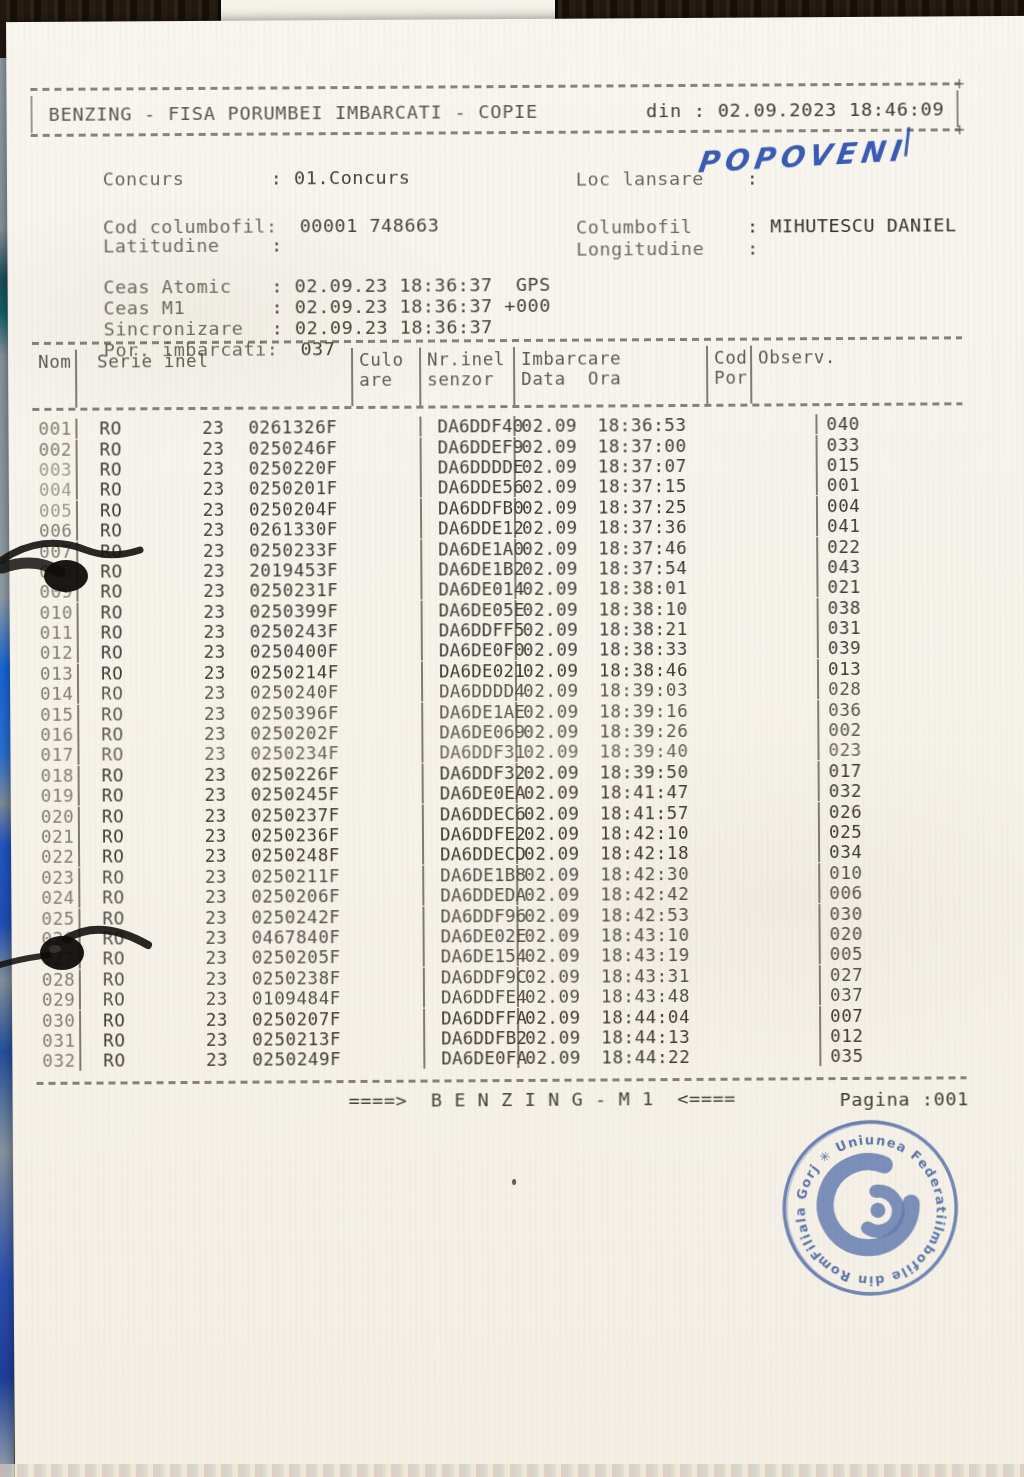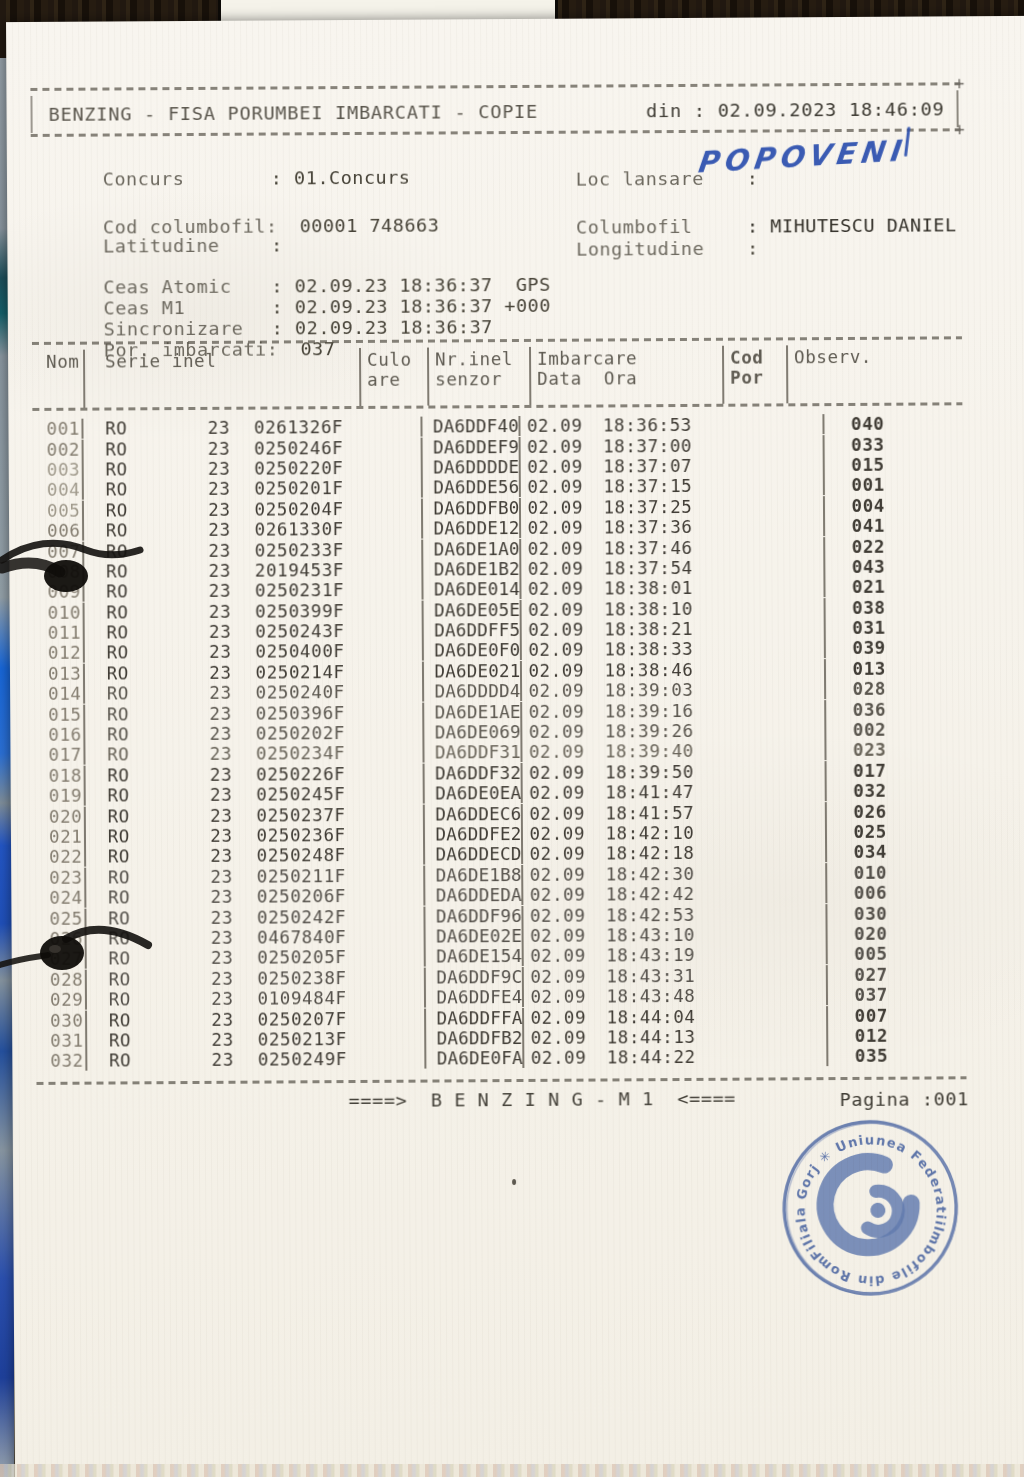--- a/index.html
+++ b/index.html
@@ -54,34 +54,34 @@
     opacity:.92; }
   .flourish { position:absolute; left:905px; top:132px; width:3px; height:30px;
     background:#2b4fae; border-radius:2px; transform:rotate(7deg); opacity:.9; }
 
   .thead { position:absolute; left:30px; top:350px; width:928px; height:58px;
     display:flex; color:#5f5b52; font-size:17.5px; letter-spacing:.6px; }
   .thead > div { padding:2px 0 0 6px; white-space:pre; }
   .tbody { position:absolute; left:30px; top:419px; width:928px; }
   .tr { display:flex; height:20.4px; align-items:center; color:#403c35;
         font-size:17.5px; letter-spacing:.6px; white-space:pre; }
-  .cw1 { width:43px;margin-left:8px; }  .cw2 { width:276px; } .cw3 { width:68px; }
-  .cw4 { width:102px; }  .cw5 { width:193px; } .cw6 { width:109px; }
-  .cw7 { width:64px;font-weight:bold; }  .cw8 { width:81px; }
+  .cw1 { width:43px; }  .cw2 { width:276px; } .cw3 { width:68px; }
+  .cw4 { width:94px; }  .cw5 { width:193px; } .cw6 { width:109px; }
+  .cw7 { width:44px; }  .cw8 { width:81px; }
   .bl { border-left:2px solid rgba(78,73,63,.7); }
   .c-nom { padding-left:6px; color:#847d70; }
   .c-serie { display:flex; }
   .c-serie .country { padding-left:22px; width:140px; }
   .c-serie .year { width:44px; }
   .c-serie .snum { margin-left:8px; }
   .c-serie .sex { margin-left:auto; margin-right:14px; }
-  .c-senzor { padding-left:10px; letter-spacing:.2px; }
+  .c-senzor { padding-left:16px; letter-spacing:.2px; }
   .c-imb { display:flex; }
   .c-imb .idate { padding-left:6px; width:82px; }
-  .c-cod { padding-left:27px;margin-left:20px; }
+  .c-cod { padding-left:9px; }
   .tr:nth-child(3) .c-nom,.tr:nth-child(4) .c-nom,.tr:nth-child(5) .c-nom { color:#a09a8c; }
   .tr:nth-child(14),.tr:nth-child(15),.tr:nth-child(16) { color:#5a564e; }
   .tr:nth-child(17) { color:#6a655a; }
   .tr:nth-child(23),.tr:nth-child(24),.tr:nth-child(25),.tr:nth-child(26),
   .tr:nth-child(27),.tr:nth-child(28),.tr:nth-child(29) { color:#54504a; }
 
   .banner { position:absolute; left:342px; top:1092px; font-size:18.5px;
     letter-spacing:.6px; color:#45423a; white-space:pre; }
   .pagina { position:absolute; left:833px; top:1094px; font-size:18.5px;
     letter-spacing:.6px; color:#3e3b33; }

